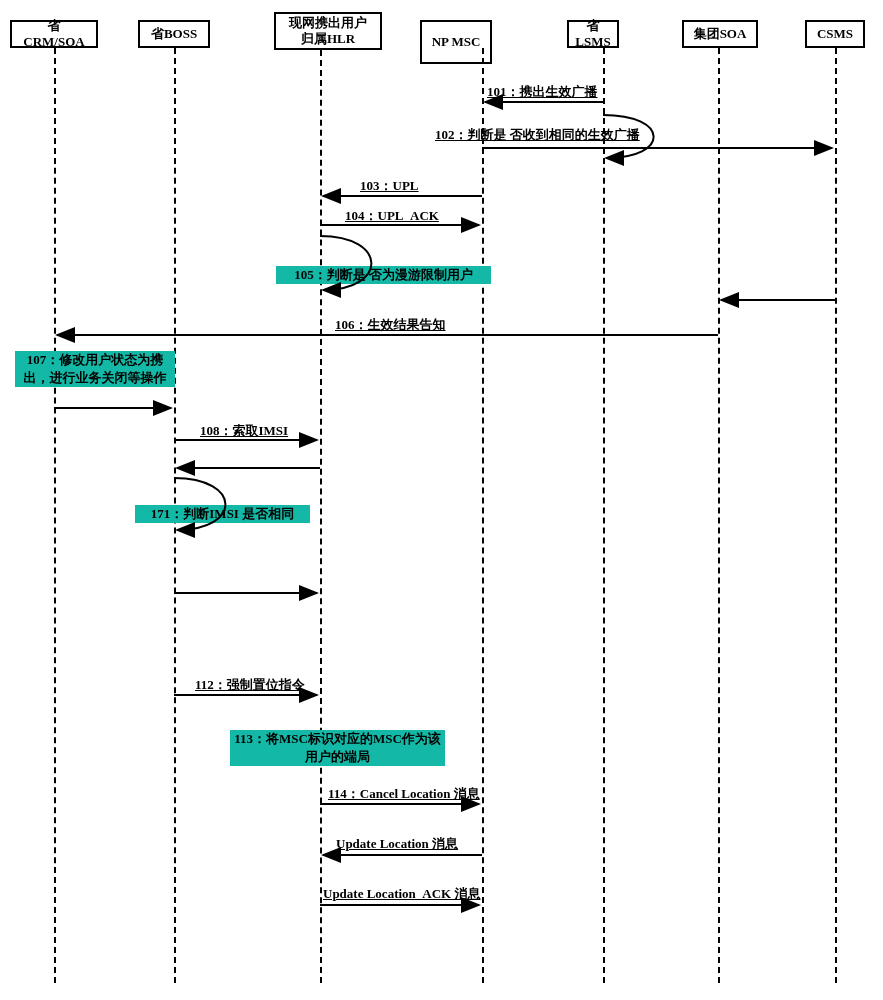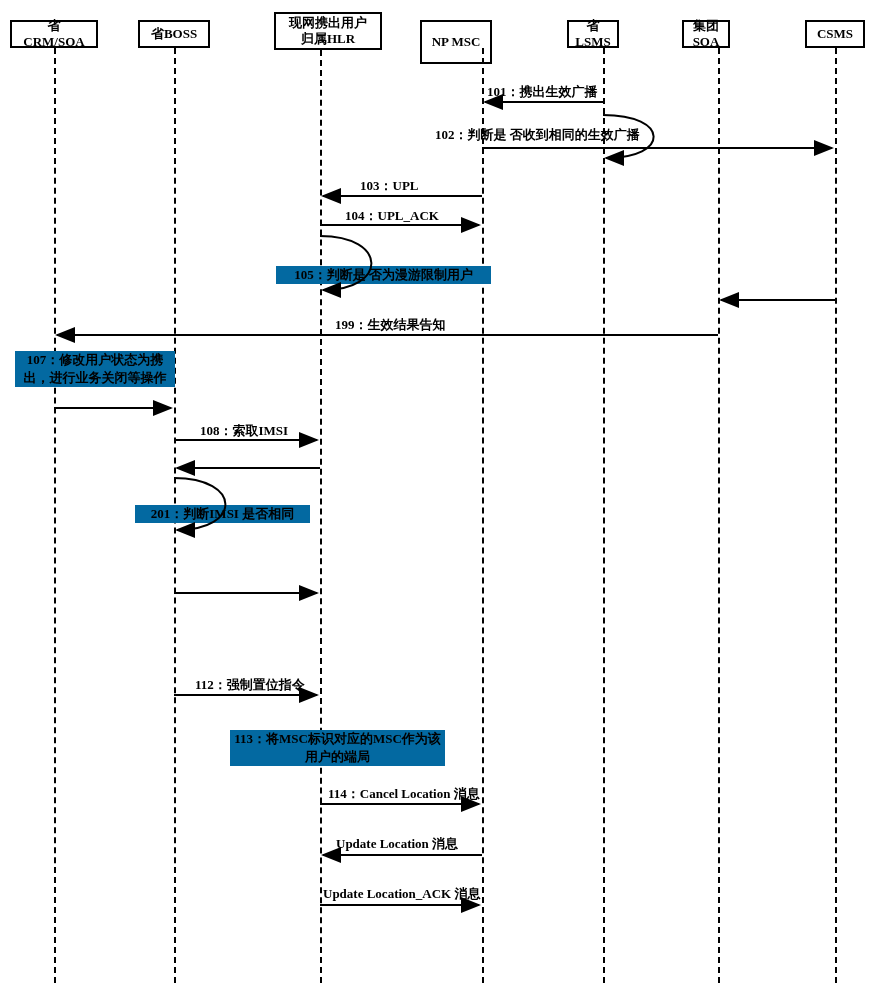--- a/index.html
+++ b/index.html
@@ -31,24 +31,25 @@
     position: absolute;
     border-left: 2px dashed #000;
     width: 0;
   }
   .message-label {
     position: absolute;
     font-weight: bold;
     text-align: left;
     white-space: pre-line;
     line-height: 1.3;
+    text-decoration: underline;
   }
   .note-box {
     position: absolute;
-    background: #0369a1;
+    background: #14b8a6;
     text-align: center;
     font-weight: bold;
     line-height: 1.4;
   }
   svg {
     position: absolute;
     top: 0; left: 0;
     width: 863px;
     height: 980px;
     pointer-events: none;
@@ -58,40 +59,40 @@
 <body>
 
 <div class="diagram">
 
   <div class="participant-box" style="left:0px; top:10px; width:88px; height:28px;">省CRM/SOA</div>
   <div class="participant-box" style="left:128px; top:10px; width:72px; height:28px;">省BOSS</div>
   <div class="participant-box" style="left:264px; top:2px; width:108px; height:38px;">现网携出用户
 归属HLR</div>
   <div class="participant-box" style="left:410px; top:10px; width:72px; height:44px;">NP MSC</div>
   <div class="participant-box" style="left:557px; top:10px; width:52px; height:28px;">省LSMS</div>
-  <div class="participant-box" style="left:672px; top:10px; width:48px; height:28px;">集团SOA</div>
+  <div class="participant-box" style="left:672px; top:10px; width:76px; height:28px;">集团SOA</div>
   <div class="participant-box" style="left:795px; top:10px; width:60px; height:28px;">CSMS</div>
 
   <div class="lifeline" style="left:44px; top:38px; height:935px;"></div>
   <div class="lifeline" style="left:164px; top:38px; height:935px;"></div>
   <div class="lifeline" style="left:310px; top:40px; height:933px;"></div>
   <div class="lifeline" style="left:472px; top:38px; height:935px;"></div>
   <div class="lifeline" style="left:593px; top:38px; height:935px;"></div>
   <div class="lifeline" style="left:708px; top:38px; height:935px;"></div>
   <div class="lifeline" style="left:825px; top:38px; height:935px;"></div>
 
   <div class="message-label" style="left:477px; top:74px;">101：携出生效广播</div>
   <div class="message-label" style="left:425px; top:117px;">102：判断是 否收到相同的生效广播</div>
   <div class="message-label" style="left:350px; top:168px;">103：UPL</div>
   <div class="message-label" style="left:335px; top:198px;">104：UPL_ACK</div>
   <div class="note-box" style="left:266px; top:256px; width:215px;">105：判断是 否为漫游限制用户</div>
-  <div class="message-label" style="left:325px; top:307px;">199：生效结果告知</div>
+  <div class="message-label" style="left:325px; top:307px;">106：生效结果告知</div>
   <div class="note-box" style="left:5px; top:341px; width:160px;">107：修改用户状态为携出，进行业务关闭等操作</div>
   <div class="message-label" style="left:190px; top:413px;">108：索取IMSI</div>
-  <div class="note-box" style="left:125px; top:495px; width:175px;">201：判断IMSI 是否相同</div>
+  <div class="note-box" style="left:125px; top:495px; width:175px;">171：判断IMSI 是否相同</div>
   <div class="message-label" style="left:185px; top:667px;">112：强制置位指令</div>
   <div class="note-box" style="left:220px; top:720px; width:215px;">113：将MSC标识对应的MSC作为该 用户的端局</div>
   <div class="message-label" style="left:318px; top:776px;">114：Cancel Location 消息</div>
   <div class="message-label" style="left:326px; top:826px;">Update Location 消息</div>
   <div class="message-label" style="left:313px; top:876px;">Update Location_ACK 消息</div>
 
   <svg>
     <defs>
       <marker id="arrowhead" markerWidth="10" markerHeight="8" refX="9" refY="4" orient="auto">
         <polygon points="0 0, 10 4, 0 8" fill="#000"></polygon>

